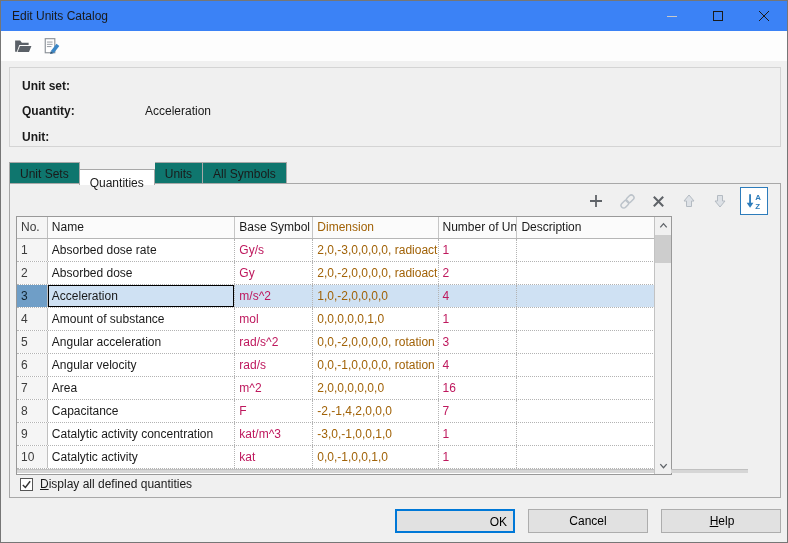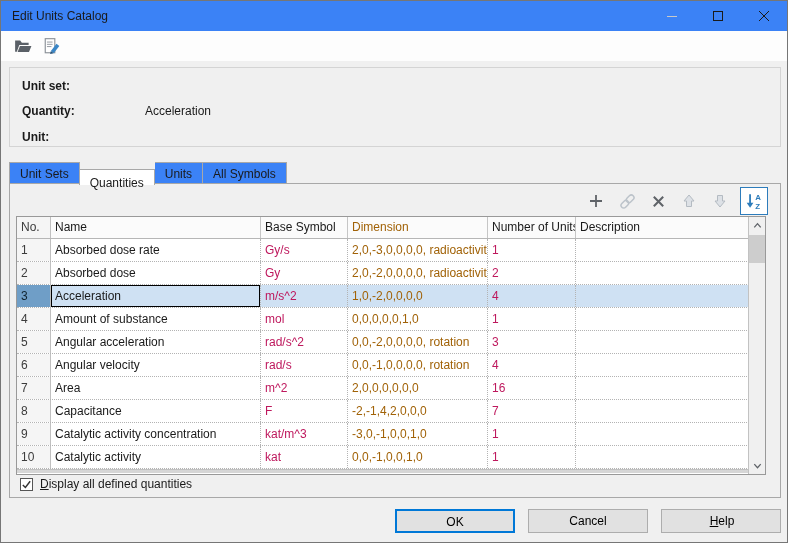--- a/index.html
+++ b/index.html
@@ -19,30 +19,30 @@
   .max-box{ width:10px; height:10px; border:1px solid #1a1a1a; background:transparent; }
   
   .apptoolbar{ position:absolute; top:30px; left:0; right:0; height:30px; background:#fdfdfd; display:flex; align-items:center; padding-left:12px; gap:9px; }
   .tool-ic{ width:20px; height:20px; display:flex; align-items:center; justify-content:center; }
   
   .groupbox{ position:absolute; left:8px; top:66px; width:772px; height:80px; border:1px solid #d4d4d4; background:#f0f0f0; }
   .g-row{ position:absolute; left:12px; height:15px;font-weight:bold; }
   .g-val{ position:absolute; left:135px; height:15px; }
   
   .tabstrip{ position:absolute; left:8px; top:157px; height:26px; display:flex; align-items:flex-end; z-index:3; }
-  .tab{ height:22px; padding:4px 10px 0; background:#3b82f6; border:1px solid #a8a8a8; border-left:none; cursor:default; }
+  .tab{ height:22px; padding:4px 10px 0; background:#0f766e; border:1px solid #a8a8a8; border-left:none; cursor:default; }
   .tab:first-child{ border-left:1px solid #a8a8a8; }
   .tab.active{ height:16px; padding-top:6px; background:#ffffff; border-left:1px solid #a8a8a8; margin-left:-1px; border-bottom:none; margin-bottom:-1px; position:relative; z-index:4; }
   
   .panel{ position:absolute; left:8px; top:182px; width:772px; height:315px; border:1px solid #a8a8a8; background:#f0f0f0; z-index:1; }
   .panel-toolbar{ position:absolute; top:1px; right:12px; height:32px; display:flex; align-items:center; gap:9px; }
   .pt-ic{ width:22px; height:22px; display:flex; align-items:center; justify-content:center; }
   .sort-btn{ width:28px; height:28px; display:flex; align-items:center; justify-content:center; background:#ffffff; border:1px solid #2d7cbb; }
   
-  .table{ position:absolute; left:6px; top:32px; width:750px; height:259px; background:#ffffff; border:1px solid #999999; }
+  .table{ position:absolute; left:6px; top:32px; width:656px; height:259px; background:#ffffff; border:1px solid #999999; }
   .thead{ display:flex; height:22px; background:#fbfbfb; border-bottom:1px solid #b6b6b6; }
   .th{ padding:3px 0 0 4px; border-right:1px solid #c6c6c6; overflow:hidden; white-space:nowrap; }
   .tr{ display:flex; height:23px; border-bottom:1px dotted #b3b3b3; background:#ffffff; }
   .td{ padding:4px 0 0 4px; border-right:1px dotted #b3b3b3; overflow:hidden; white-space:nowrap; }
   .c-no{ width:34px; background:#f5f5f5; border-right:1px solid #c0c0c0; color:#3c3c3c; }
   .c-name{ width:210px; }
   .c-sym{ width:87px; }
   .c-dim{ width:140px; color:#a16207; }
   .c-units{ width:88px; }
   .c-desc{ width:172px; border-right:none; }
@@ -54,21 +54,21 @@
   
   .vscroll{ position:absolute; top:0; right:0; width:17px; height:100%; background:#f0f0f0; border-left:1px solid #c2c2c2; }
   .sb-btn{ position:absolute; left:0; width:16px; height:17px; display:flex; align-items:center; justify-content:center; }
   .sb-up{ top:0; } .sb-down{ bottom:0; }
   .sb-thumb{ position:absolute; left:0; top:18px; width:16px; height:28px; background:#cdcdcd; }
   
   .checkrow{ position:absolute; left:10px; bottom:6px; display:flex; align-items:flex-end; gap:7px; }
   .checkbox{ width:13px; height:13px; border:1px solid #555; background:#fff; display:flex; align-items:center; justify-content:center; }
   
   .btn{ position:absolute; top:508px; width:120px; height:24px; background:#e1e1e1; border:1px solid #adadad; font-family:"Liberation Sans",sans-serif; font-size:12px; text-align:center; line-height:21px; }
-  .btn.default{ border:2px solid #0078d7; }
+  .btn.default{ border:2px solid #0078d7;text-align:right; }
   .btn-ok{ left:394px; } .btn-cancel{ left:527px; } .btn-help{ left:660px;padding-left:8px; }
 </style>
 </head>
 <body>
 
 <div class="window">
 
   <div class="titlebar">
     <div class="title">Edit Units Catalog</div>
     <div class="winbtns">

